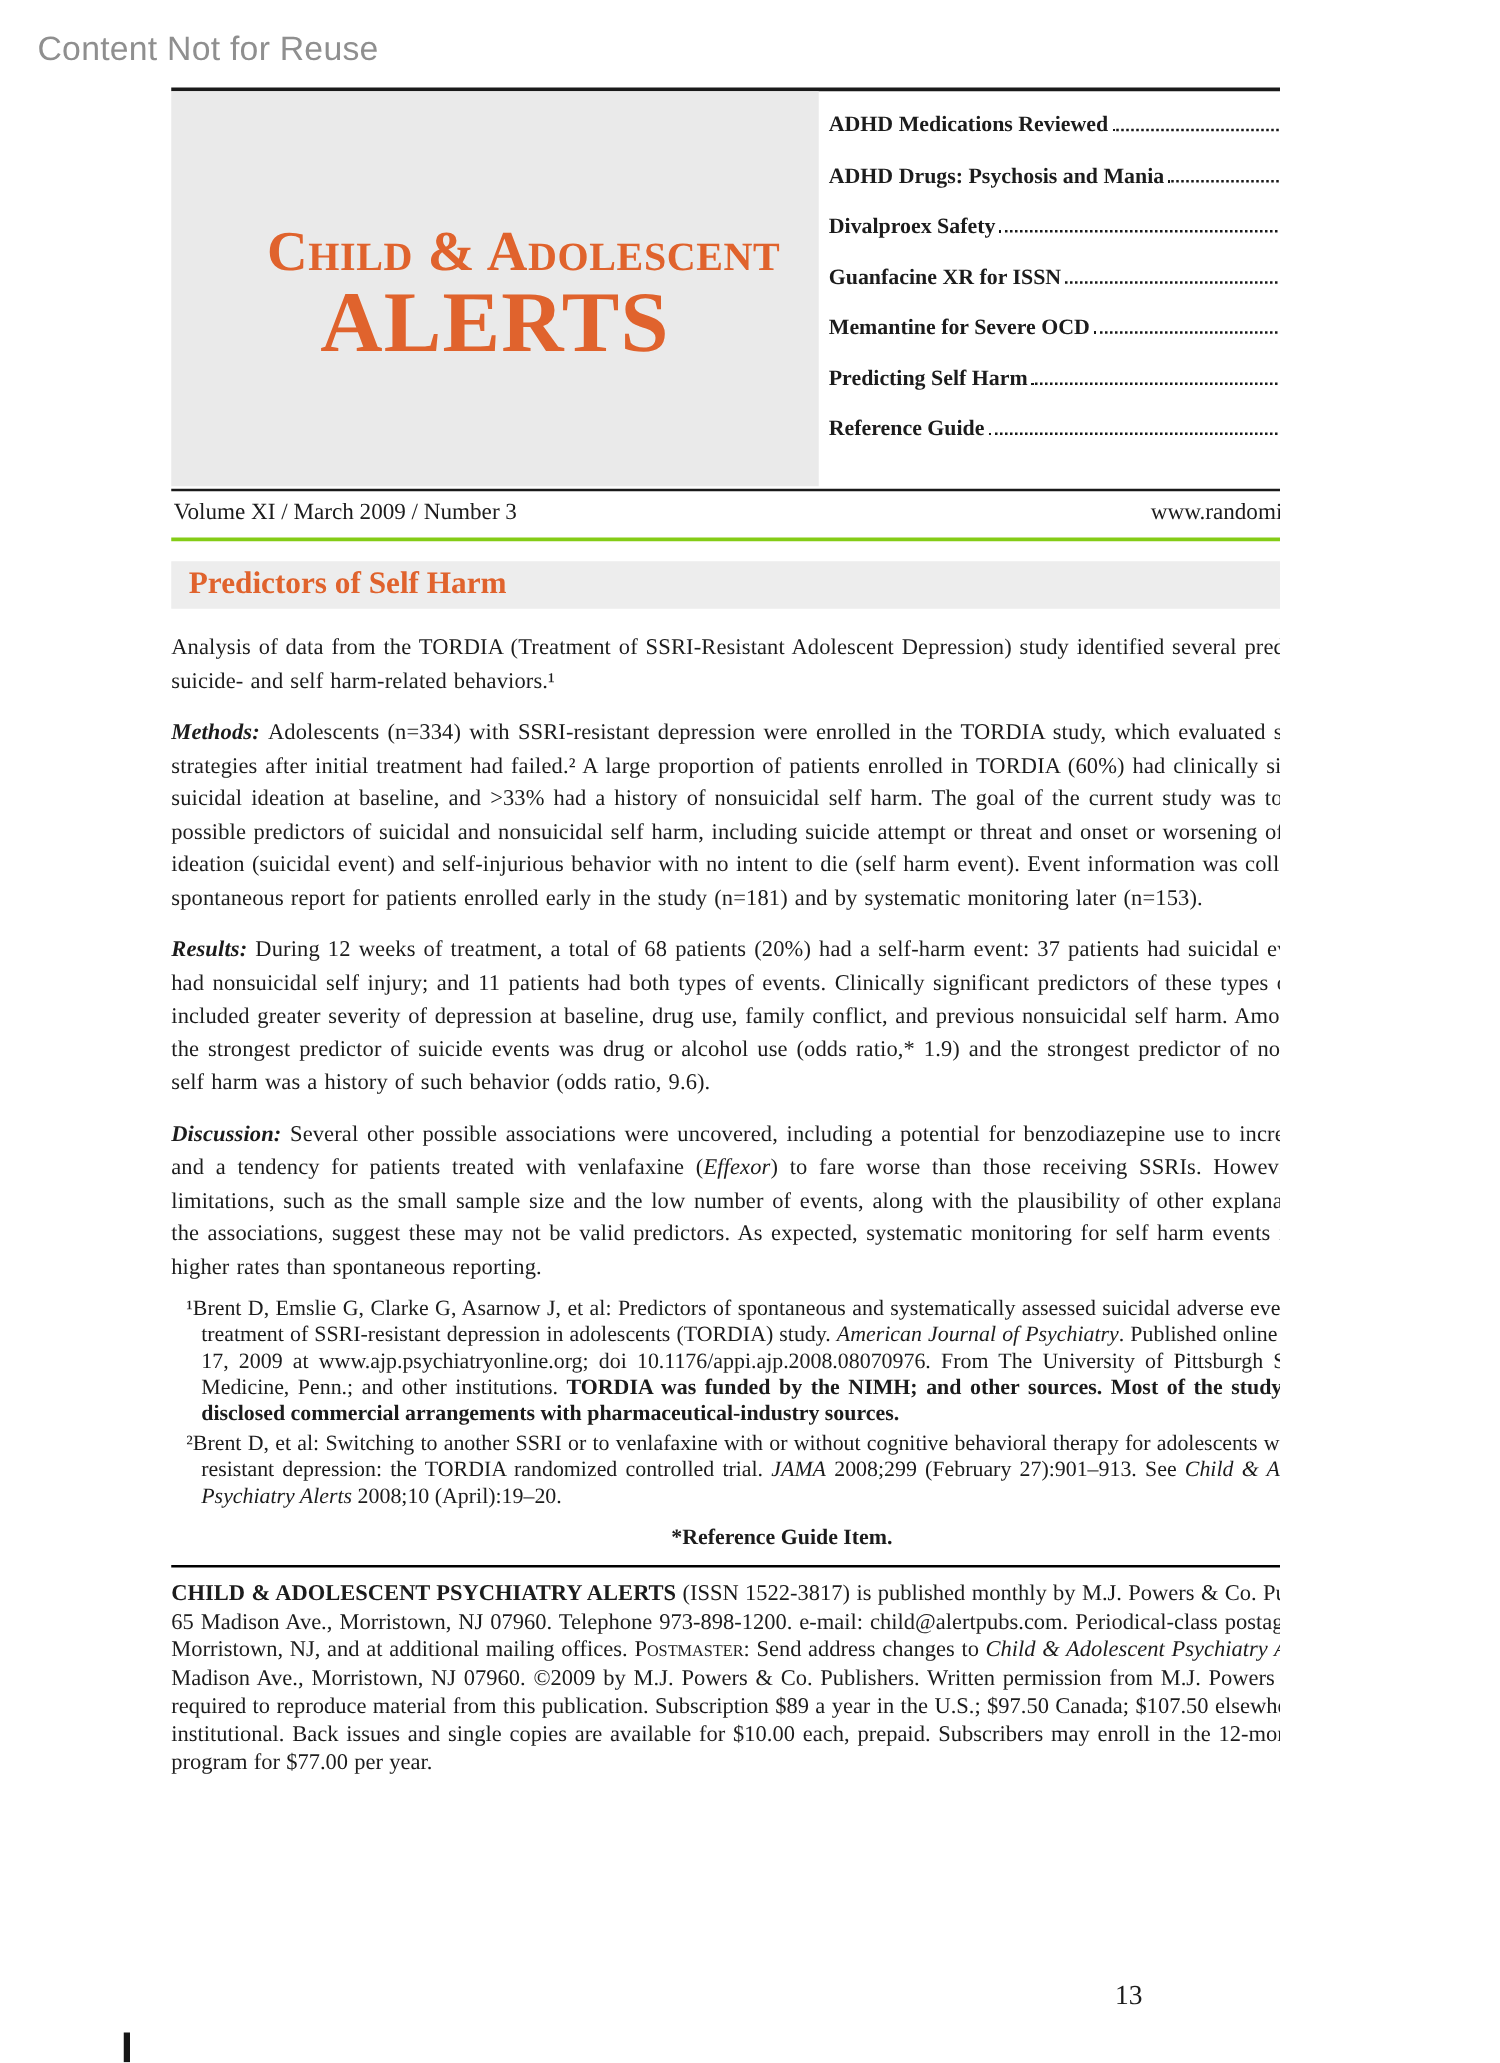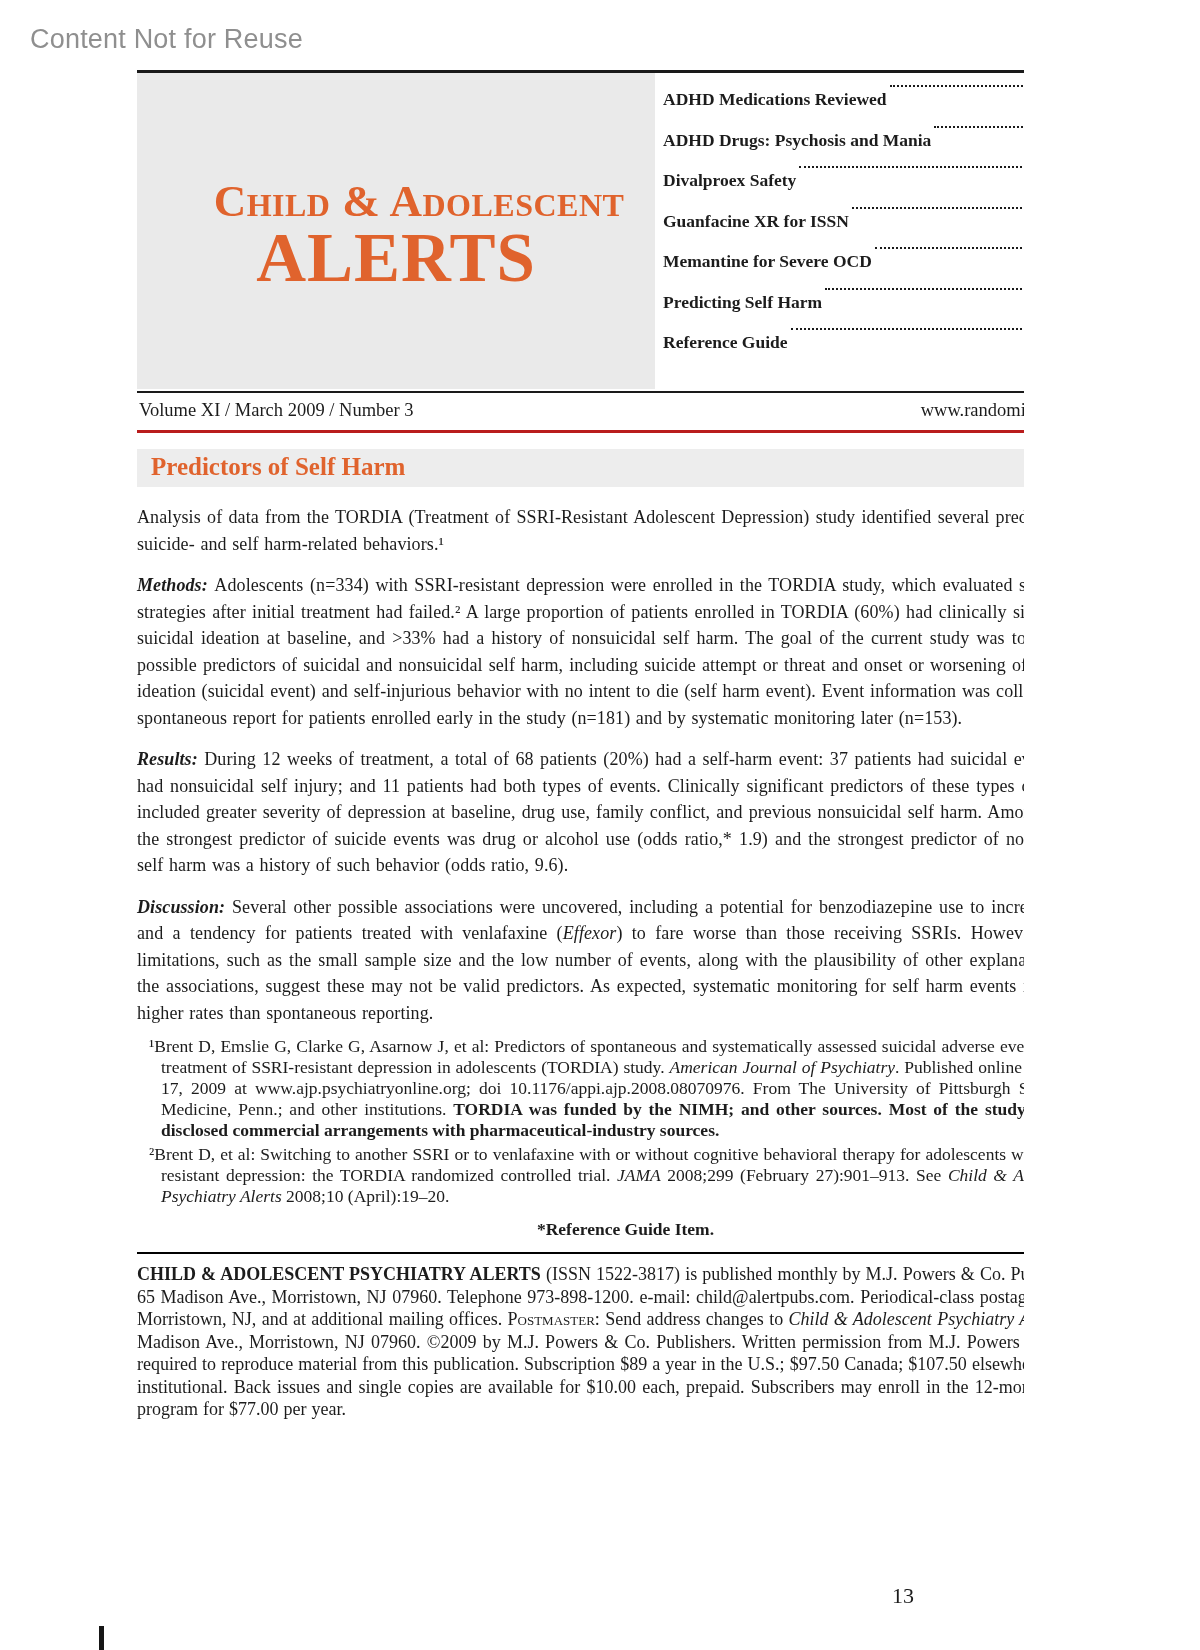--- a/index.html
+++ b/index.html
@@ -34,35 +34,35 @@
   .logo-line2 {
     font-weight:bold; color:var(--accent,#e56a2e);
     font-size:73px; line-height:0.98; letter-spacing:1px;
   }
   .logo-line3 {
     font-weight:bold; color:var(--accent,#e56a2e);
     font-size:69px; line-height:1.0; letter-spacing:1px;
   }
   .toc { flex:1; padding-top:16px; }
   .toc-row {
-    display:flex; align-items:flex-start;
+    display:flex; align-items:flex-end;
     font-weight:bold; font-size:17.5px; line-height:20px;
     margin-bottom:20.5px;
   }
   .toc-label { white-space:nowrap; }
   .toc-leader {
     flex:1; border-bottom:2px dotted #1a1a1a;
     margin:0 3px; transform:translateY(-4px); min-width:14px;
   }
   .toc-page { white-space:nowrap; }
   
   .issue-bar {
     margin-top:2px;
     border-top:2px solid #1a1a1a;
-    border-bottom:3px solid #b91c1c;
+    border-bottom:3px solid #84cc16;
     display:flex; justify-content:space-between; align-items:baseline;
     padding:7px 2px 9px 2px;
     font-size:18.5px;
   }
   
   .title-band {
     margin-top:16px; background:var(--band-bg,#ededed);
     padding:5px 10px 7px 14px;
   }
   .article-title {

